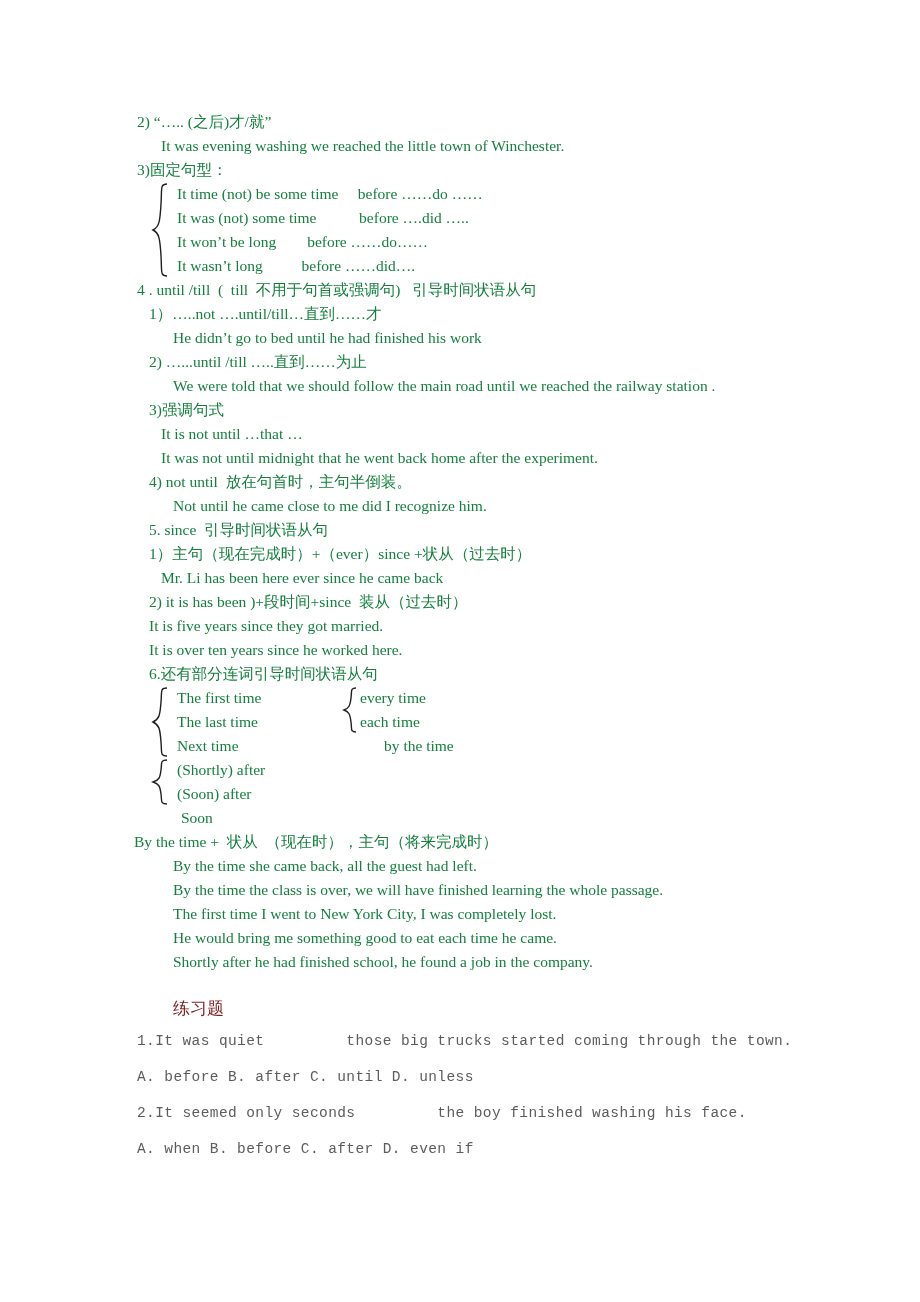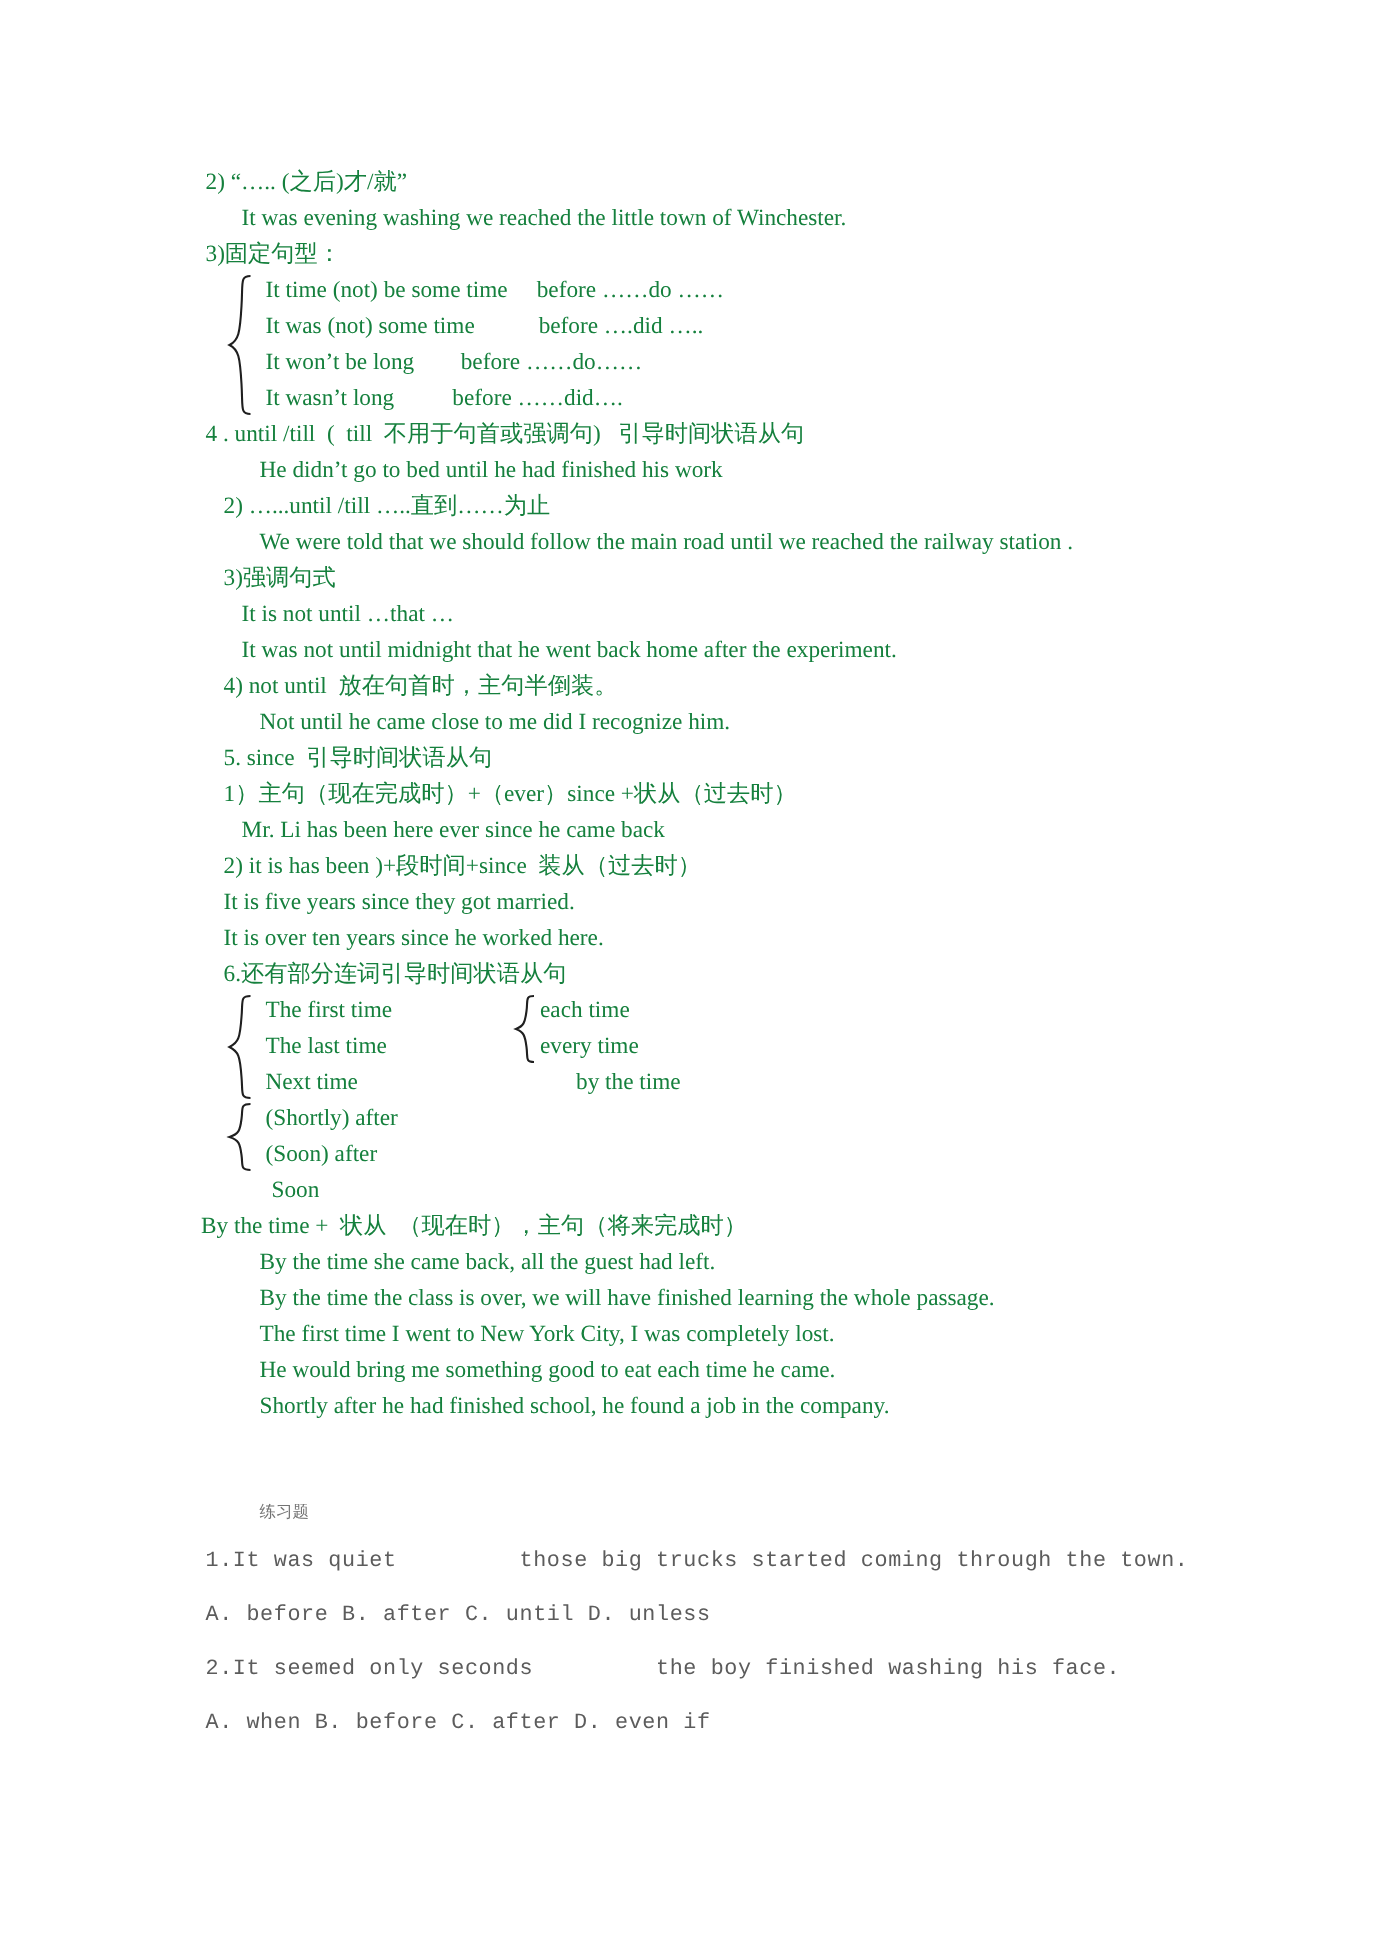--- a/index.html
+++ b/index.html
@@ -86,24 +86,24 @@
     line-height: 36px;
     color: #5c5c5c;
     white-space: pre;
     letter-spacing: 0.4px;
   }
   .blank-u {
     text-decoration: underline;
     color: transparent;
   }
   .cjk-head {
-    font-family: Liberation Mono, monospace;
-    font-size: 11px;
+    font-family: Liberation Serif, serif;
+    font-size: 17px;
     line-height: 28px;
-    color: #737373;
+    color: #7f1d1d;
     padding-left: 36px;
   }
 </style>
 </head>
 <body>
 
 <div class="page">
 
   <div class="body-block">
 
@@ -121,20 +121,21 @@
       <div class="brace-rows">
         <div class="ln">It time (not) be some time     before ……do ……</div>
         <div class="ln">It was (not) some time           before ….did …..</div>
         <div class="ln">It won’t be long        before ……do……</div>
         <div class="ln">It wasn’t long          before ……did….</div>
       </div>
     </div>
 
     <div class="ln i0">4 . until /till  (  till  不用于句首或强调句)   引导时间状语从句</div>
 
+    <div class="ln i1">1）…..not ….until/till…直到……才</div>
     <div class="ln i3">He didn’t go to bed until he had finished his work</div>
 
     <div class="ln i1">2) …...until /till …..直到……为止</div>
     <div class="ln i3">We were told that we should follow the main road until we reached the railway station .</div>
 
     <div class="ln i1">3)强调句式</div>
     <div class="ln i2">It is not until …that …</div>
     <div class="ln i2">It was not until midnight that he went back home after the experiment.</div>
 
     <div class="ln i1">4) not until  放在句首时，主句半倒装。</div>
@@ -180,22 +181,22 @@
 
       <div class="ln i4">Soon</div>
 
       <div class="col-right">
         <div class="brace-right">
           <svg width="16" height="48" viewBox="0 0 16 48">
             <path d="M14 2 C8 2, 10 5, 9 12 C8 20, 7 22, 2 24 C7 26, 8 28, 9 36 C10 43, 8 46, 14 46" fill="none" stroke="#1f1f1f" stroke-width="1.4"></path>
           </svg>
         </div>
         <div class="col-right-rows">
+          <div class="ln">every time</div>
           <div class="ln">each time</div>
-          <div class="ln">every time</div>
           <div class="ln i2">by the time</div>
         </div>
       </div>
     </div>
 
     <div class="ln i0" style="margin-left:-3px">By the time +  状从  （现在时），主句（将来完成时）</div>
 
     <div class="ln i3">By the time she came back, all the guest had left.</div>
     <div class="ln i3">By the time the class is over, we will have finished learning the whole passage.</div>
     <div class="ln i3">The first time I went to New York City, I was completely lost.</div>

